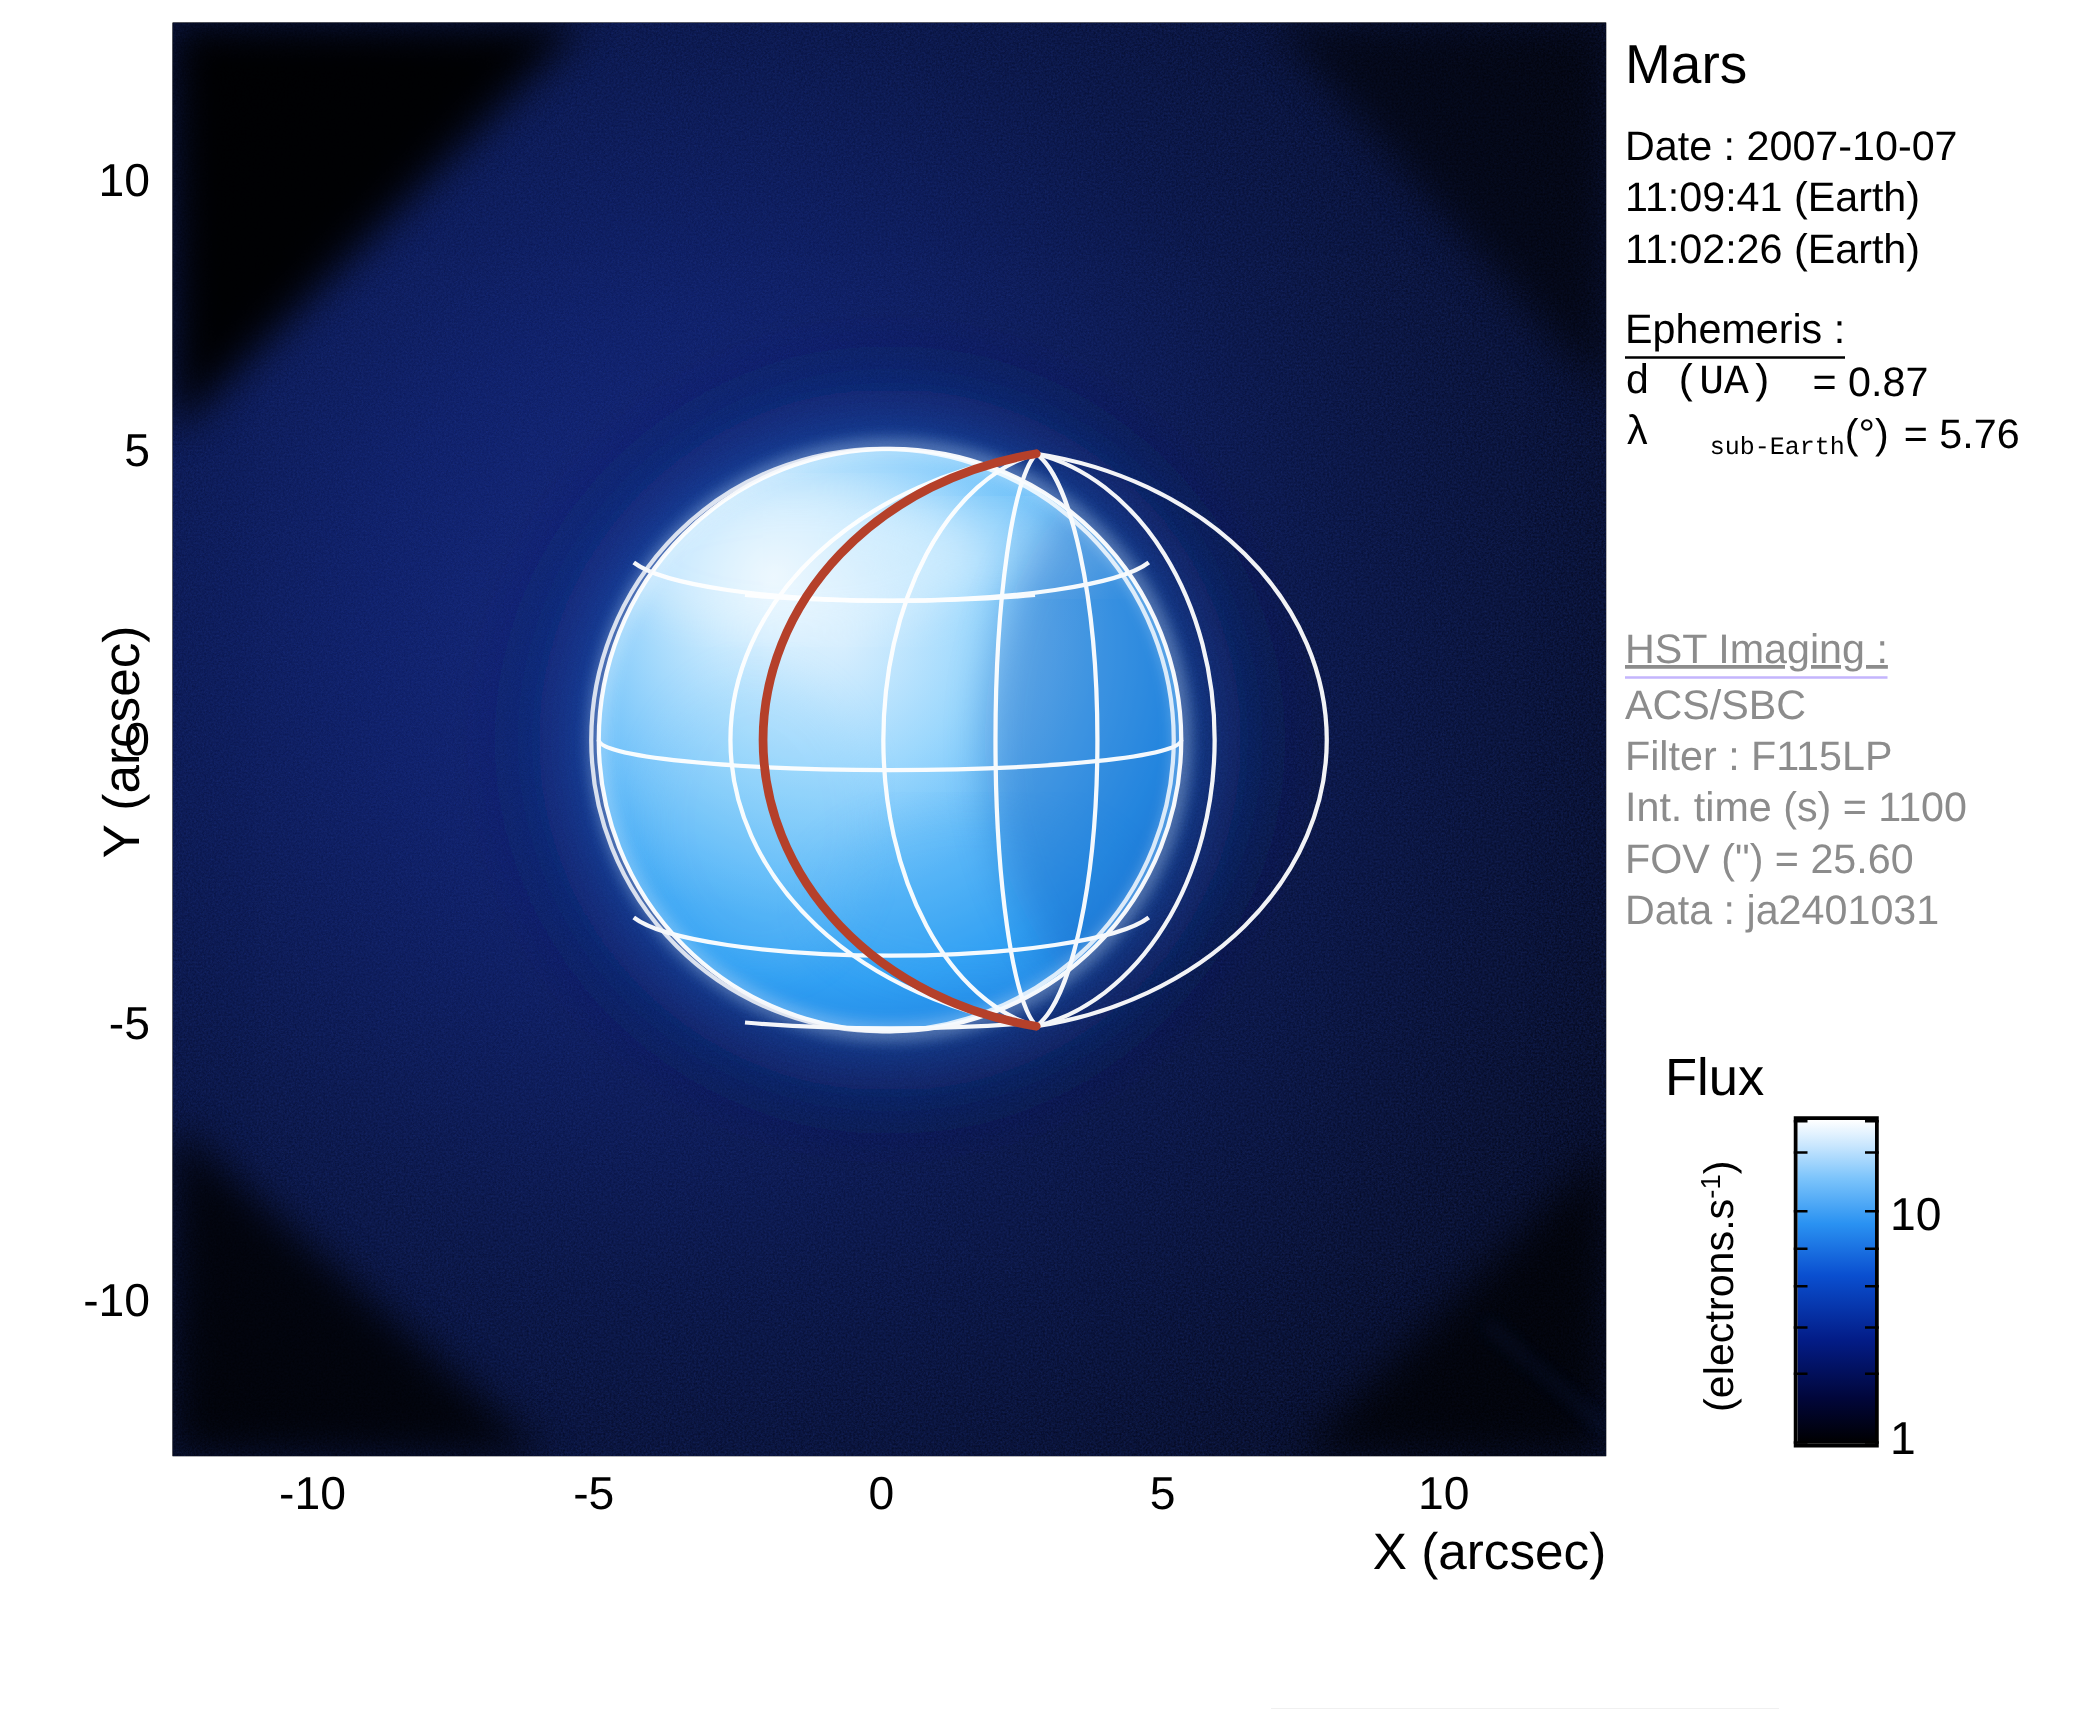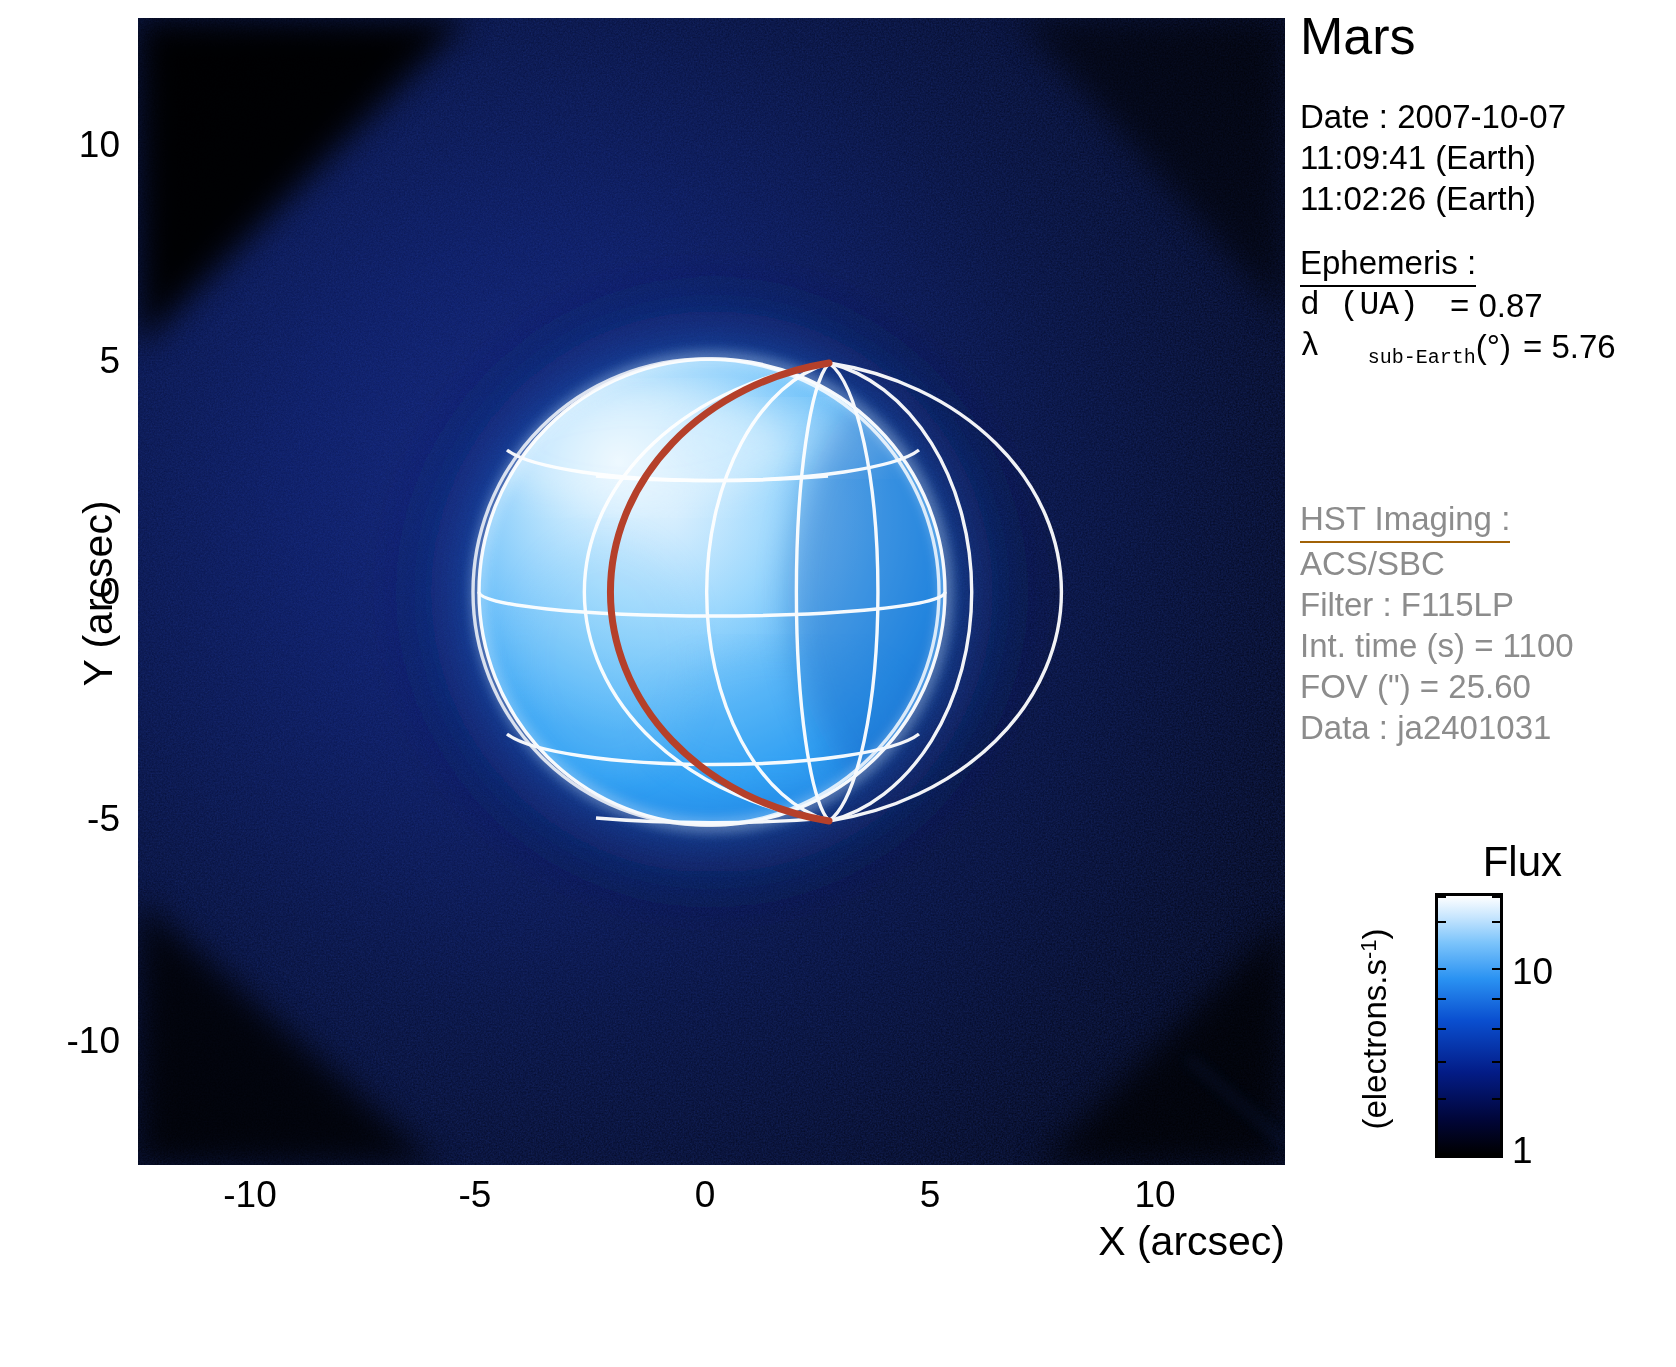--- a/index.html
+++ b/index.html
@@ -13,35 +13,35 @@
   
   .tick{position:absolute;font-size:37px;line-height:1;white-space:nowrap;}
   .ytick{text-align:right;}
   .xtick{text-align:center;}
   #xlabel{position:absolute;left:138px;width:1147px;top:1218px;text-align:right;font-size:41px;}
   #ylabel{position:absolute;left:-52px;top:570px;width:300px;text-align:center;font-size:41px;
           transform:rotate(-90deg);transform-origin:center center;}
 
   
   #info{position:absolute;left:1300px;top:0;width:376px;height:1367px;}
-  #title{position:absolute;left:0;top:10px;font-size:52px;line-height:1;}
+  #title{position:absolute;left:0;top:30px;font-size:44px;line-height:1;}
   .blk{position:absolute;left:0;width:376px;font-size:33px;line-height:41px;white-space:nowrap;}
   #date-block{top:96px;}
   #eph-head{top:242px;font-size:33px;}
   #eph-head .ul{border-bottom:2px solid #000;display:inline-block;padding-bottom:2px;}
   #eph-rows{top:285px;}
   .eph-row{display:flex;}
   .eph-k{display:inline-block;min-width:150px;font-family:Liberation Mono, monospace;}
   sub{font-size:20px;vertical-align:baseline;position:relative;top:8px;margin-left:48px;}
   sup{font-size:22px;vertical-align:baseline;position:relative;top:-10px;}
   #hst{top:498px;color:#8c8c8c;}
-  #hst .ul{border-bottom:2px solid #a16207;display:inline-block;padding-bottom:2px;}
-
-  
-  #flux-title{position:absolute;left:32px;top:838px;width:230px;text-align:right;font-size:42px;}
+  #hst .ul{border-bottom:2px solid #c4b5fd;display:inline-block;padding-bottom:2px;text-decoration:underline;}
+
+  
+  #flux-title{position:absolute;left:32px;top:838px;width:230px;text-align:left;font-size:42px;}
   #cbar-wrap{position:absolute;left:135px;top:893px;width:68px;height:265px;}
   #cbar{position:absolute;inset:0;border:3px solid #000;box-sizing:border-box;
         background:linear-gradient(to top,#000000 0%,#01063a 14%,#031c87 32%,#0a4fd0 52%,#2a92f2 68%,#7cc4fb 82%,#c8e6fe 92%,#ffffff 100%);}
   .cbtick{position:absolute;background:#000;height:2px;width:11px;}
   .cbtick.r{right:0;}
   .cbtick.l{left:0;}
   .cblab{position:absolute;left:212px;font-size:37px;line-height:1;}
   #cb-ylabel{position:absolute;left:-75px;top:1010px;width:300px;text-align:center;font-size:33px;
              transform:rotate(-90deg);transform-origin:center center;white-space:nowrap;}
 </style>

